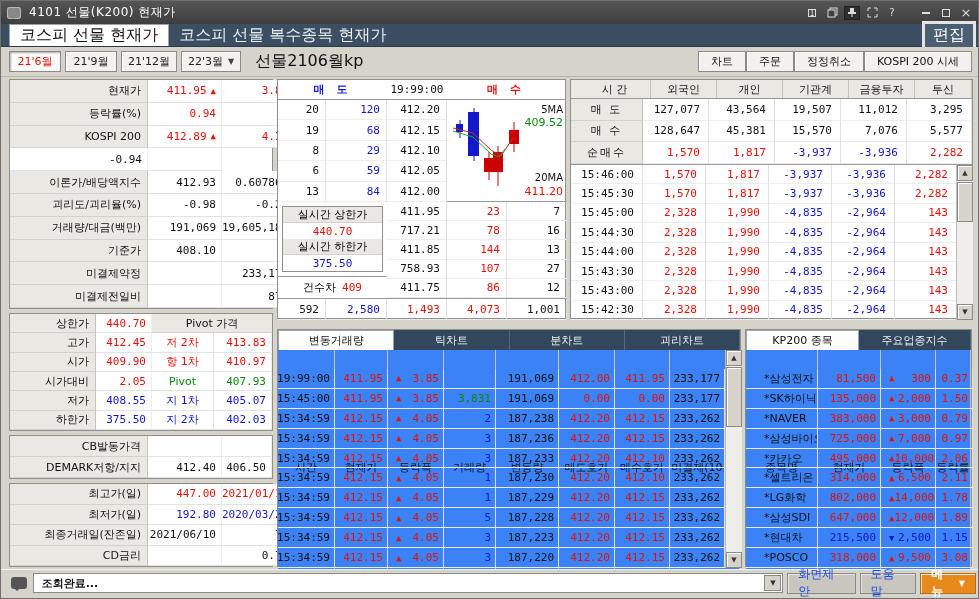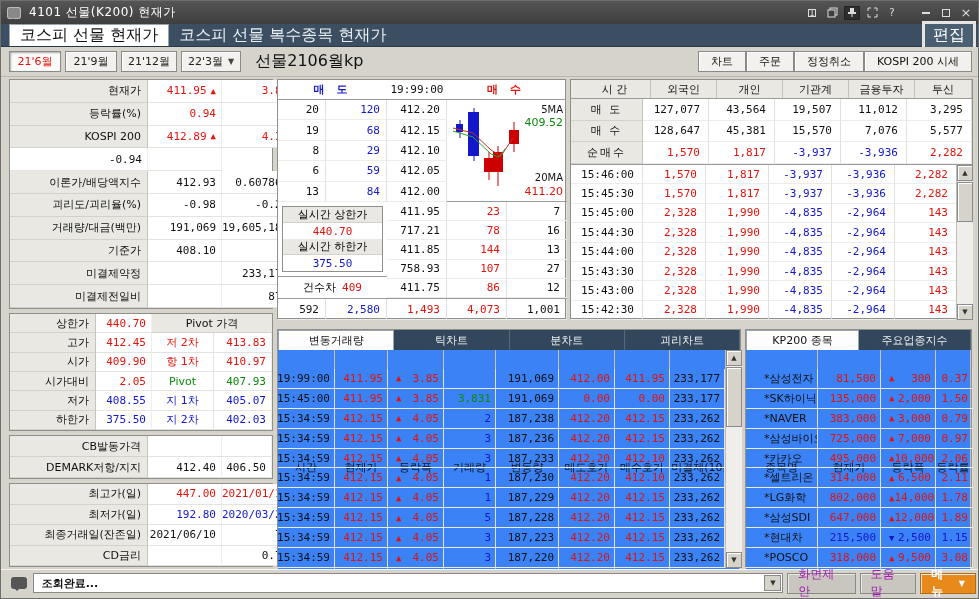--- a/index.html
+++ b/index.html
@@ -97,21 +97,21 @@
   .kp-head{display:grid;grid-template-columns:72px 63px 55px 1fr;height:100%;}
   #kp-rows{position:absolute;left:0;top:39px;width:227px;height:199px;display:grid;grid-auto-rows:1fr;}
   .kname{display:flex;align-items:center;justify-content:flex-start;padding-left:18px;border-right:1px solid #e0e0dd;border-bottom:1px solid #ececea;overflow:hidden;white-space:nowrap;color:#111;}
 
   
   .statusbar{position:absolute;left:0;top:568px;width:979px;height:27px;background:#d6d3cb;border-top:1px solid #f5f4f1;display:flex;align-items:center;padding:0 4px;}
   .msg-icon{width:16px;height:12px;background:#555;border-radius:3px;position:relative;margin:0 6px;}
   .msg-icon:after{content:"";position:absolute;left:3px;top:11px;border:3px solid transparent;border-top-color:#555;}
   .msg-field{width:768px;height:20px;background:#fff;border:1px solid #8a8a8a;display:flex;align-items:center;padding-left:8px;font-weight:bold;color:#111;position:relative;}
   .msg-dd{position:absolute;right:1px;top:1px;width:17px;height:16px;background:#d6d3cb;border:1px solid #8a8a8a;display:flex;align-items:center;justify-content:center;font-size:7px;color:#333;}
-  .sb-btn{height:21px;padding:0 10px;background:#c9c6bf;border:1px solid #8a8a8a;box-shadow:inset 1px 1px 0 #e9e8e4;display:flex;align-items:center;margin-left:4px;font-size:12px;color:#a21caf;}
+  .sb-btn{height:21px;padding:0 10px;background:#c9c6bf;border:1px solid #8a8a8a;box-shadow:inset 1px 1px 0 #e9e8e4;display:flex;align-items:center;margin-left:4px;font-size:12px;color:#1d4ed8;}
   .sb-btn.menu{background:#e8891c;color:#fff;border-color:#b56a12;font-weight:bold;gap:5px;}
   .sb-btn.menu .dd{font-size:8px;}
 </style>
 </head>
 <body>
 
 <div id="window">
 
   <div class="titlebar">
     <span class="app-icon"></span>

